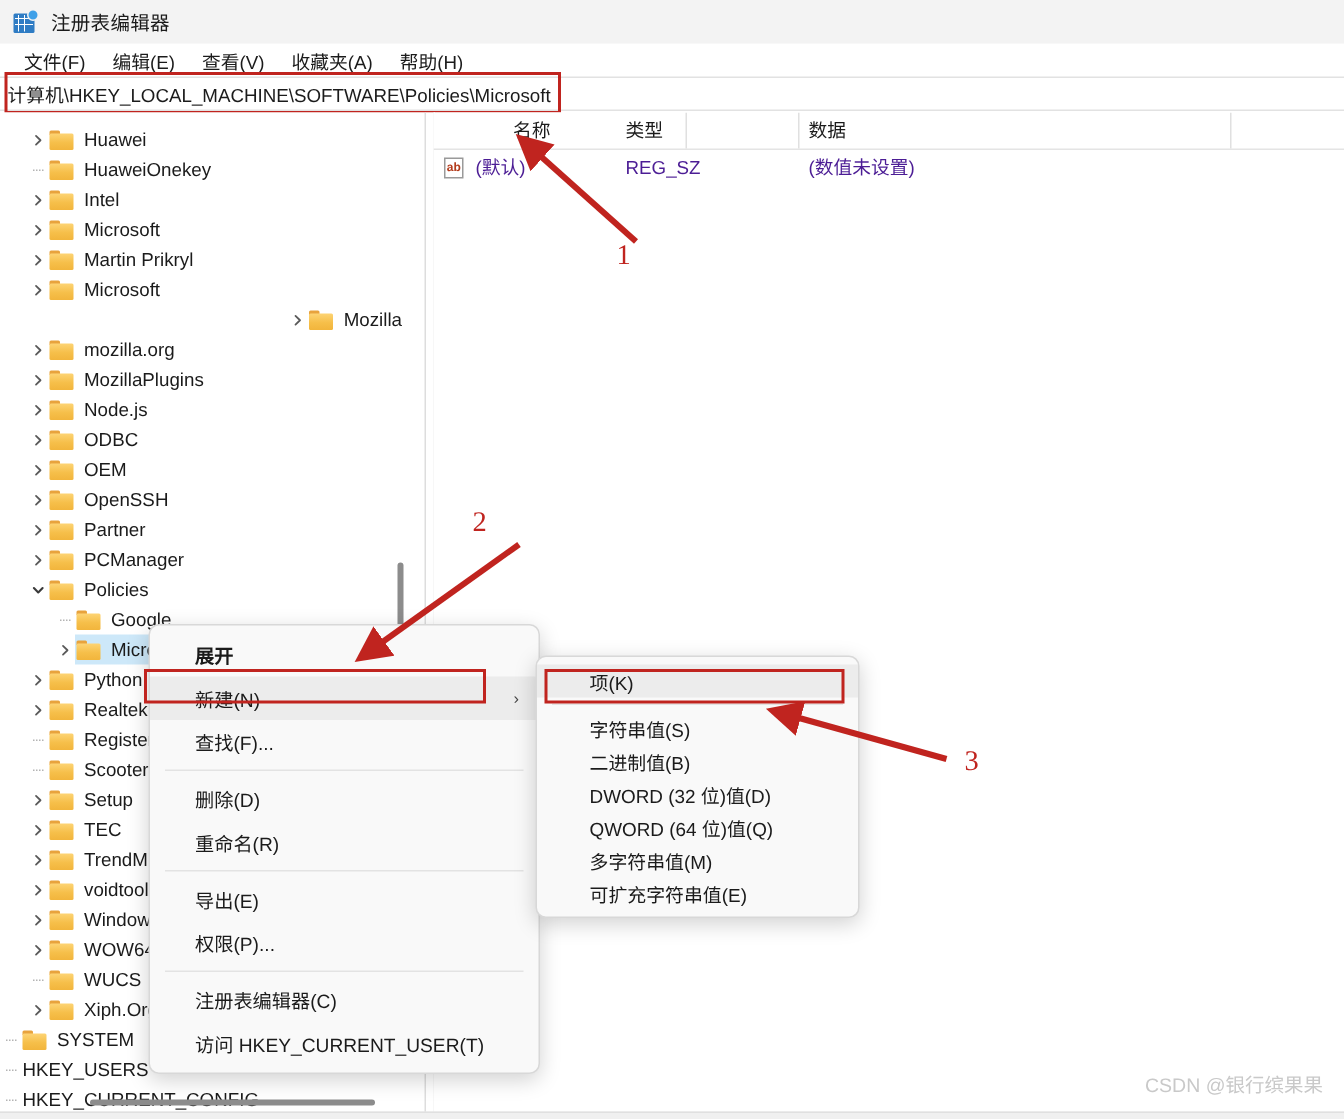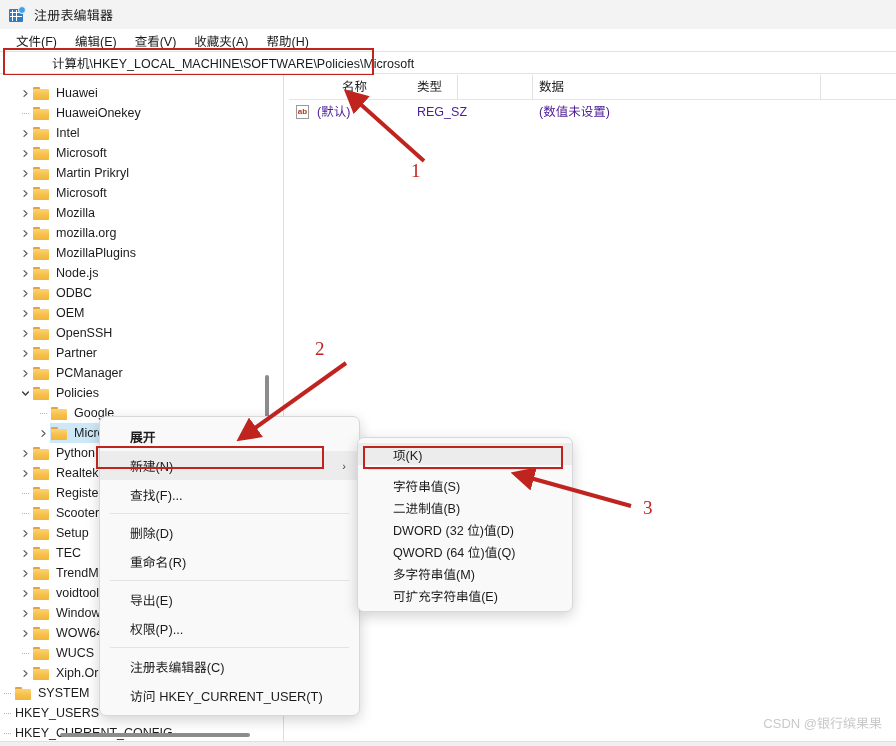--- a/index.html
+++ b/index.html
@@ -90,21 +90,20 @@
   .addressbar {
     position: absolute;
     left: 0; top: 51px;
     width: 896px; height: 23px;
     background: #ffffff;
     border-top: 1px solid #e2e2e2;
     border-bottom: 1px solid #e2e2e2;
     display: flex;
     align-items: center;
     box-sizing: border-box;
-    padding-left: 47px;
   }
   .addressbar .path {
     font-size: 12.5px;
     padding-left: 5px;
     color: #1b1b1b;
     white-space: nowrap;
   }
   
   .anno-rect-address {
     position: absolute;
@@ -520,21 +519,21 @@
             <svg width="9" height="9" viewBox="0 0 9 9">
               <path d="M3 1.6 L6 4.5 L3 7.4" fill="none" stroke="#5a5a5a" stroke-width="1.2" stroke-linecap="round" stroke-linejoin="round"></path>
             </svg>
           </span>
           <span class="folder">
             <span class="tab"></span>
             <span class="body"></span>
           </span>
           <span class="label">Microsoft</span>
         </div>
-        <div class="tree-row" style="padding-left: 18px;">
+        <div class="tree-row" style="padding-left: 18px; justify-content: flex-end;">
           <span class="expander">
             <svg width="9" height="9" viewBox="0 0 9 9">
               <path d="M3 1.6 L6 4.5 L3 7.4" fill="none" stroke="#5a5a5a" stroke-width="1.2" stroke-linecap="round" stroke-linejoin="round"></path>
             </svg>
           </span>
           <span class="folder">
             <span class="tab"></span>
             <span class="body"></span>
           </span>
           <span class="label">Mozilla</span>

